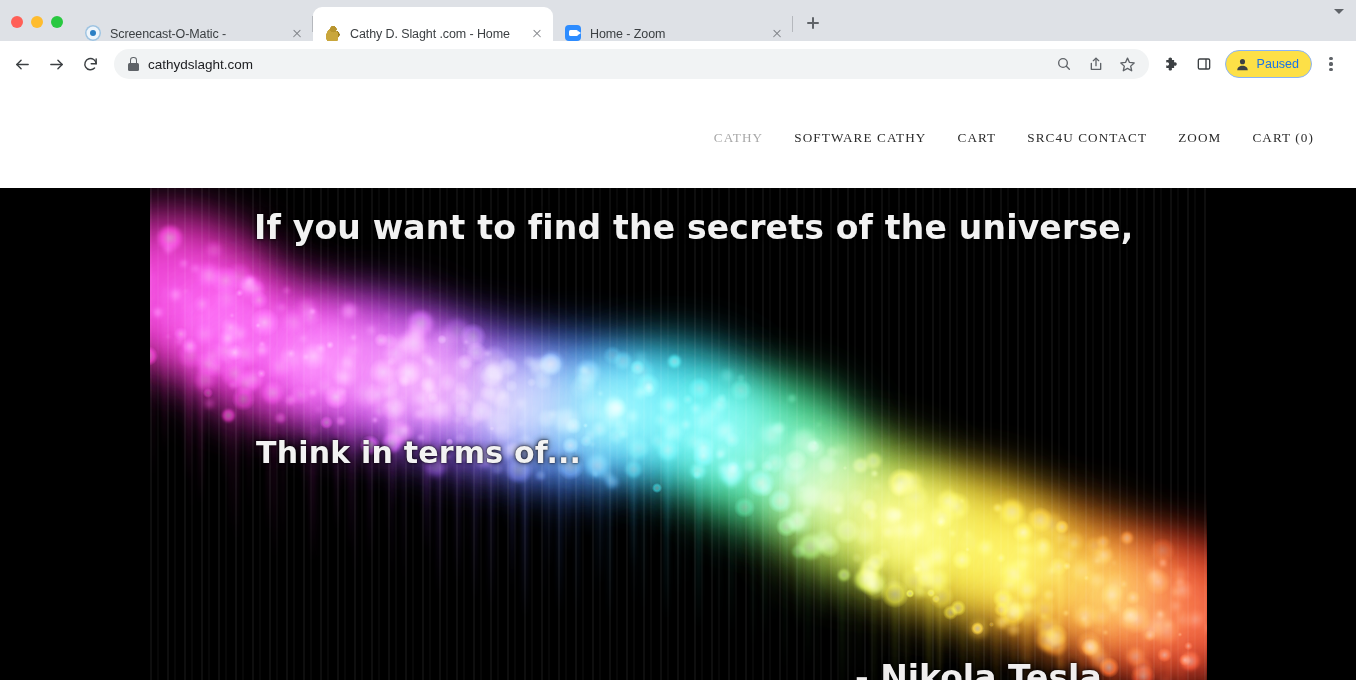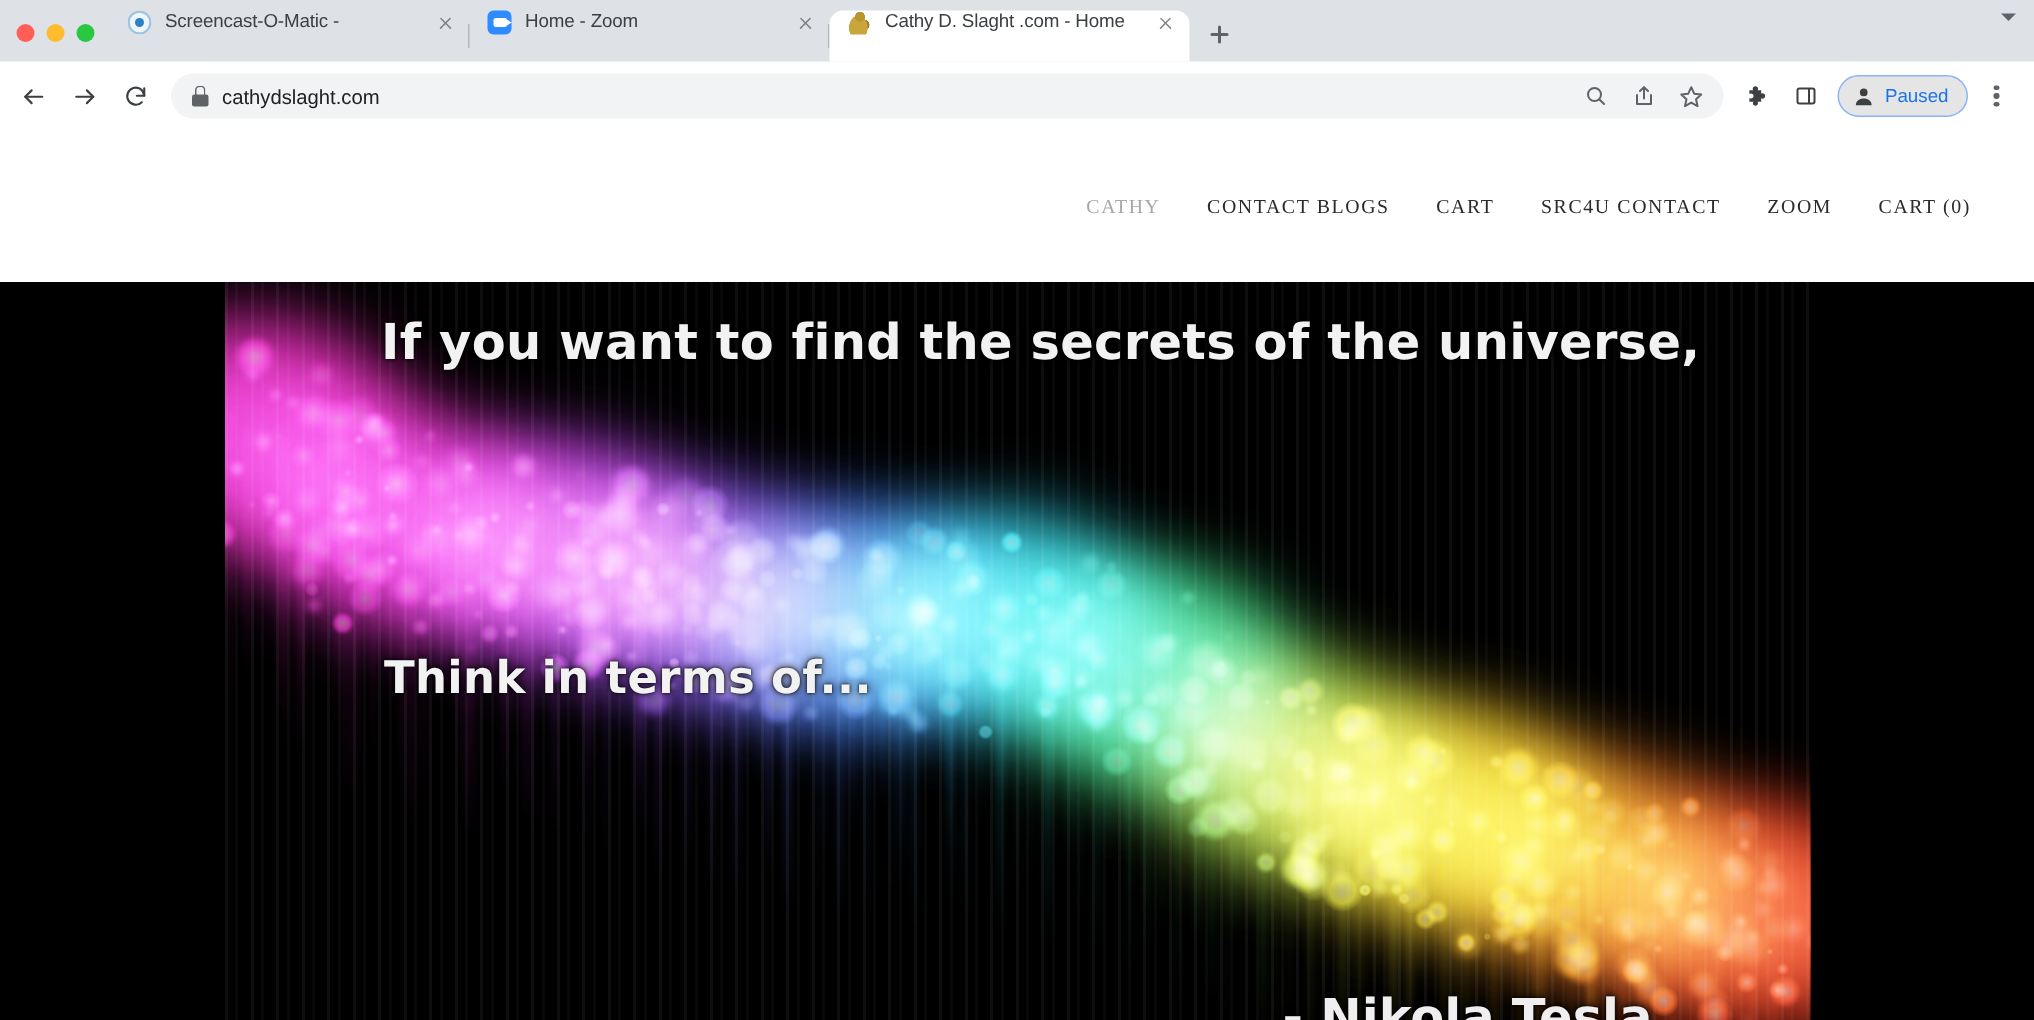--- a/index.html
+++ b/index.html
@@ -18,21 +18,21 @@
     position:relative; flex:none;
   }
   .traffic { display:flex; align-items:center; gap:8px; padding:0 10px 13px 11px; }
   .dot { width:12px; height:12px; border-radius:50%; }
   .dot.red    { background:#ff5f57; }
   .dot.yellow { background:#febc2e; }
   .dot.green  { background:#28c840; }
 
   .tabs { display:flex; align-items:flex-end; height:41px; }
   .tab {
-    height:34px; width:240px; display:flex; align-items:flex-start;
+    height:34px; width:240px; display:flex; align-items:flex-end;
     padding:0 8px 0 12px; gap:9px; position:relative;
     border-radius:9px 9px 0 0; font-size:12.5px; color:#3c4043;
   }
   .tab.inactive { background:transparent; }
   .tab.inactive::after {
     content:""; position:absolute; right:0; top:9px; height:16px; width:1px;
     background:#b5b8bd;
   }
   .tab.active { background:#ffffff; box-shadow:0 0 0 0 transparent; }
   .tab-title {
@@ -120,21 +120,21 @@
   .omni-actions { display:flex; align-items:center; gap:2px; margin-left:auto; }
   .ico-btn {
     width:30px; height:30px; display:flex; align-items:center; justify-content:center;
     border-radius:50%; flex:none;
   }
   .ico-btn svg { display:block; }
 
   .profile-pill {
     height:28px; display:flex; align-items:center; gap:7px;
     padding:0 12px 0 9px; border-radius:16px;
-    border:1px solid #8ab4f8; background:#e5e5e5; margin-left:4px; flex:none;
+    border:1px solid #8ab4f8; background:#fde047; margin-left:4px; flex:none;
   }
   .person-ico { width:15px; height:15px; }
   .paused-label { font-size:12.5px; color:#1a73e8; white-space:nowrap; }
 
   .kebab { width:30px; height:30px; display:flex; flex-direction:column;
            align-items:center; justify-content:center; gap:2.6px; flex:none; margin-left:2px; }
   .kebab i { width:3.2px; height:3.2px; border-radius:50%; background:#5f6368; display:block; }
 
   
   .viewport { flex:1; background:#ffffff; overflow:hidden; position:relative; }
@@ -206,31 +206,31 @@
     </div>
 
     <div class="tabs">
 
       <div class="tab inactive">
         <span class="favicon fav-rec"></span>
         <span class="tab-title">Screencast-O-Matic -</span>
         <span class="tab-close"></span>
       </div>
 
+      <div class="tab active">
+        <span class="favicon fav-gold"></span>
+        <span class="tab-title">Cathy D. Slaght .com - Home</span>
+        <span class="tab-close"></span>
+      </div>
+
       <div class="tab inactive">
         <span class="favicon fav-zoom">
             <span class="cam"></span>
           </span>
         <span class="tab-title">Home - Zoom</span>
-        <span class="tab-close"></span>
-      </div>
-
-      <div class="tab active">
-        <span class="favicon fav-gold"></span>
-        <span class="tab-title">Cathy D. Slaght .com - Home</span>
         <span class="tab-close"></span>
       </div>
 
       <div class="newtab"></div>
     </div>
 
     <div class="tabstrip-right">
       <span class="chev-down"></span>
     </div>
   </div>
@@ -314,21 +314,21 @@
         <i></i>
     </div>
   </div>
 
   <div class="viewport">
 
     <div class="site-header">
 
       <nav class="nav">
         <a class="nav-item active">CATHY</a>
-        <a class="nav-item">CONTACT BLOGS</a>
+        <a class="nav-item">SOFTWARE CATHY</a>
         <a class="nav-item">CART</a>
         <a class="nav-item">SRC4U CONTACT</a>
         <a class="nav-item">ZOOM</a>
         <a class="nav-item">CART (0)</a>
       </nav>
     </div>
 
     <div class="hero">
 
       <div class="hero-art">

